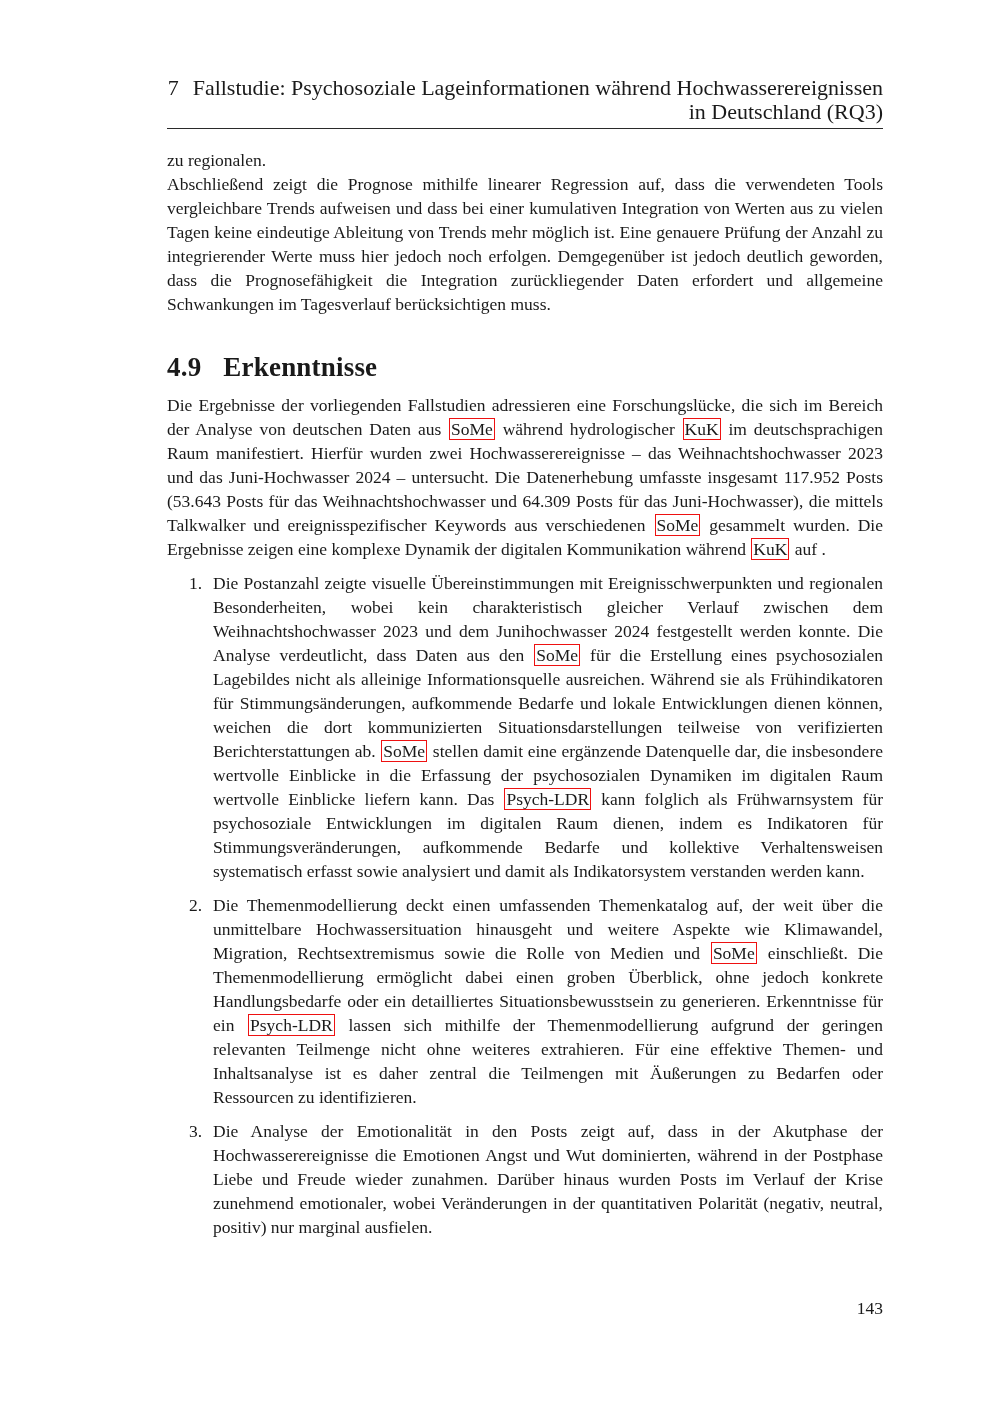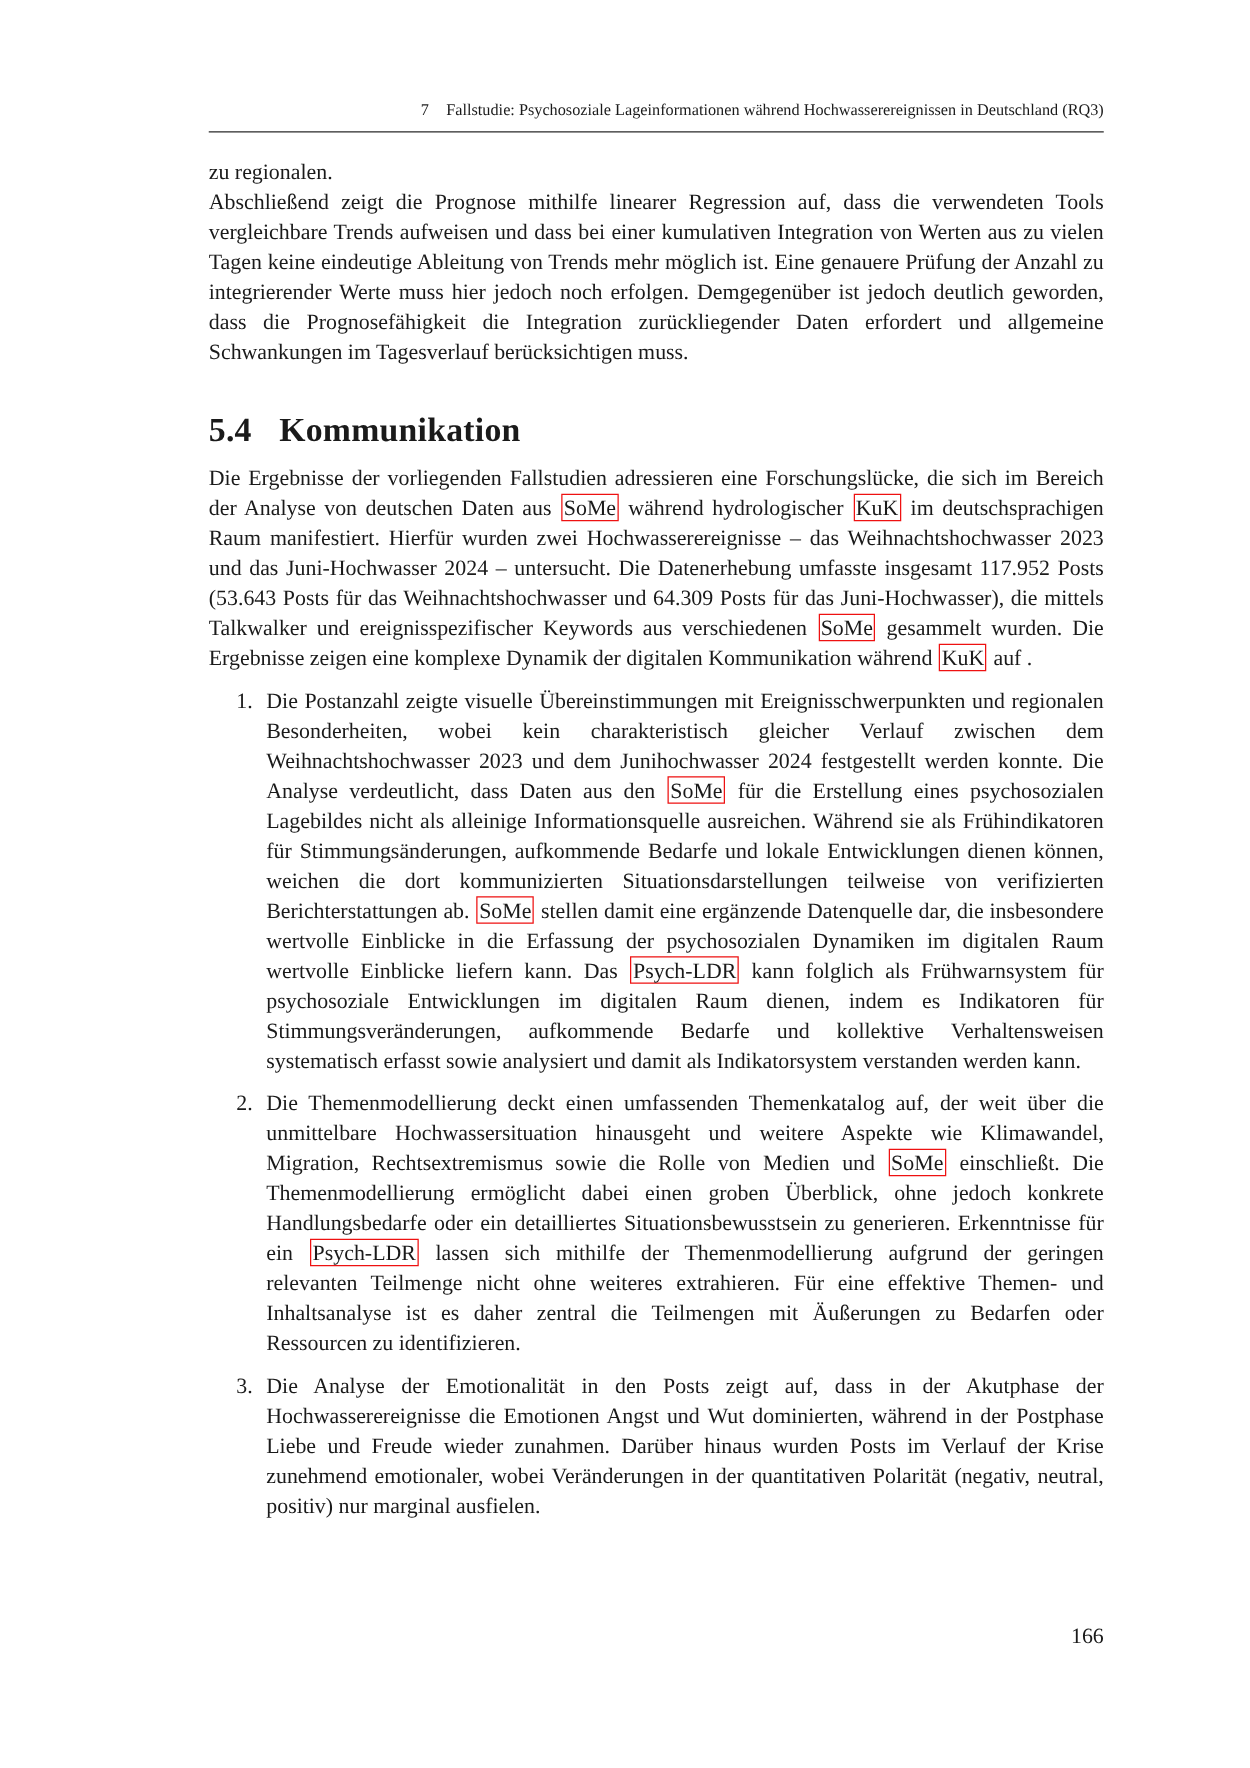--- a/index.html
+++ b/index.html
@@ -17,21 +17,21 @@
     overflow: hidden;
   }
   .content {
     position: absolute;
     left: 167px; top: 76px;
     width: 716px;
   }
   
   .running-header {
     text-align: right;
-    font-size: 13px;
+    font-size: 22px;
     line-height: 23.5px;
   }
   .running-header .chapter-num { margin-right: 14px; }
   .header-rule {
     border: none;
     border-top: 1.6px solid #2a2a2a;
     margin: 5px 0 0 0;
   }
   
   .para {
@@ -101,35 +101,35 @@
     <div class="running-header">
       <span class="chapter-num">7</span><span>Fallstudie: Psychosoziale Lageinformationen während Hochwasserereignissen in Deutschland (RQ3)</span>
     </div>
     <hr class="header-rule">
 
     <p class="para intro-fragment">zu regionalen.</p>
 
     <p class="para prognose">Abschließend zeigt die Prognose mithilfe linearer Regression auf, dass die verwendeten Tools vergleichbare Trends aufweisen und dass bei einer kumulativen Integration von Werten aus zu vielen Tagen keine eindeutige Ableitung von Trends mehr möglich ist. Eine genauere Prüfung der Anzahl zu integrierender Werte muss hier jedoch noch erfolgen. Demgegenüber ist jedoch deutlich geworden, dass die Prognosefähigkeit die Integration zurückliegender Daten erfordert und allgemeine Schwankungen im Tagesverlauf berücksichtigen muss.</p>
 
     <div class="section-heading">
-      <span class="sec-num">5.4</span><span>Kommunikation</span>
+      <span class="sec-num">4.9</span><span>Erkenntnisse</span>
     </div>
 
     <p class="para results"><span>Die Ergebnisse der vorliegenden Fallstudien adressieren eine Forschungslücke, die sich im Bereich der Analyse von deutschen Daten aus </span><span class="acronym-box" style="border-color: rgb(238, 17, 17);">SoMe</span><span> während hydrologischer </span><span class="acronym-box" style="border-color: rgb(238, 17, 17);">KuK</span><span> im deutschsprachigen Raum manifestiert. Hierfür wurden zwei Hochwasserereignisse – das Weihnachtshochwasser 2023 und das Juni-Hochwasser 2024 – untersucht. Die Datenerhebung umfasste insgesamt 117.952 Posts (53.643 Posts für das Weihnachtshochwasser und 64.309 Posts für das Juni-Hochwasser), die mittels Talkwalker und ereignisspezifischer Keywords aus verschiedenen </span><span class="acronym-box" style="border-color: rgb(238, 17, 17);">SoMe</span><span> gesammelt wurden. Die Ergebnisse zeigen eine komplexe Dynamik der digitalen Kommunikation während </span><span class="acronym-box" style="border-color: rgb(238, 17, 17);">KuK</span><span> auf .</span></p>
 
     <div class="enum-list">
       <div class="enum-item">
         <span class="item-num">1.</span>
         <span><span>Die Postanzahl zeigte visuelle Übereinstimmungen mit Ereignisschwerpunkten und regionalen Besonderheiten, wobei kein charakteristisch gleicher Verlauf zwischen dem Weihnachtshochwasser 2023 und dem Junihochwasser 2024 festgestellt werden konnte. Die Analyse verdeutlicht, dass Daten aus den </span><span class="acronym-box" style="border-color: rgb(238, 17, 17);">SoMe</span><span> für die Erstellung eines psychosozialen Lagebildes nicht als alleinige Informationsquelle ausreichen. Während sie als Frühindikatoren für Stimmungsänderungen, aufkommende Bedarfe und lokale Entwicklungen dienen können, weichen die dort kommunizierten Situationsdarstellungen teilweise von verifizierten Berichterstattungen ab. </span><span class="acronym-box" style="border-color: rgb(238, 17, 17);">SoMe</span><span> stellen damit eine ergänzende Datenquelle dar, die insbesondere wertvolle Einblicke in die Erfassung der psychosozialen Dynamiken im digitalen Raum wertvolle Einblicke liefern kann. Das </span><span class="acronym-box" style="border-color: rgb(238, 17, 17);">Psych-LDR</span><span> kann folglich als Frühwarnsystem für psychosoziale Entwicklungen im digitalen Raum dienen, indem es Indikatoren für Stimmungsveränderungen, aufkommende Bedarfe und kollektive Verhaltensweisen systematisch erfasst sowie analysiert und damit als Indikatorsystem verstanden werden kann.</span></span>
       </div>
       <div class="enum-item">
         <span class="item-num">2.</span>
         <span><span>Die Themenmodellierung deckt einen umfassenden Themenkatalog auf, der weit über die unmittelbare Hochwassersituation hinausgeht und weitere Aspekte wie Klimawandel, Migration, Rechtsextremismus sowie die Rolle von Medien und </span><span class="acronym-box" style="border-color: rgb(238, 17, 17);">SoMe</span><span> einschließt. Die Themenmodellierung ermöglicht dabei einen groben Überblick, ohne jedoch konkrete Handlungsbedarfe oder ein detailliertes Situationsbewusstsein zu generieren. Erkenntnisse für ein </span><span class="acronym-box" style="border-color: rgb(238, 17, 17);">Psych-LDR</span><span> lassen sich mithilfe der Themenmodellierung aufgrund der geringen relevanten Teilmenge nicht ohne weiteres extrahieren. Für eine effektive Themen- und Inhaltsanalyse ist es daher zentral die Teilmengen mit Äußerungen zu Bedarfen oder Ressourcen zu identifizieren.</span></span>
       </div>
       <div class="enum-item">
         <span class="item-num">3.</span>
         <span><span>Die Analyse der Emotionalität in den Posts zeigt auf, dass in der Akutphase der Hochwasserereignisse die Emotionen Angst und Wut dominierten, während in der Postphase Liebe und Freude wieder zunahmen. Darüber hinaus wurden Posts im Verlauf der Krise zunehmend emotionaler, wobei Veränderungen in der quantitativen Polarität (negativ, neutral, positiv) nur marginal ausfielen.</span></span>
       </div>
     </div>
   </div>
 
-  <div class="page-number">166</div>
+  <div class="page-number">143</div>
 </div>
 
 </body></html>

